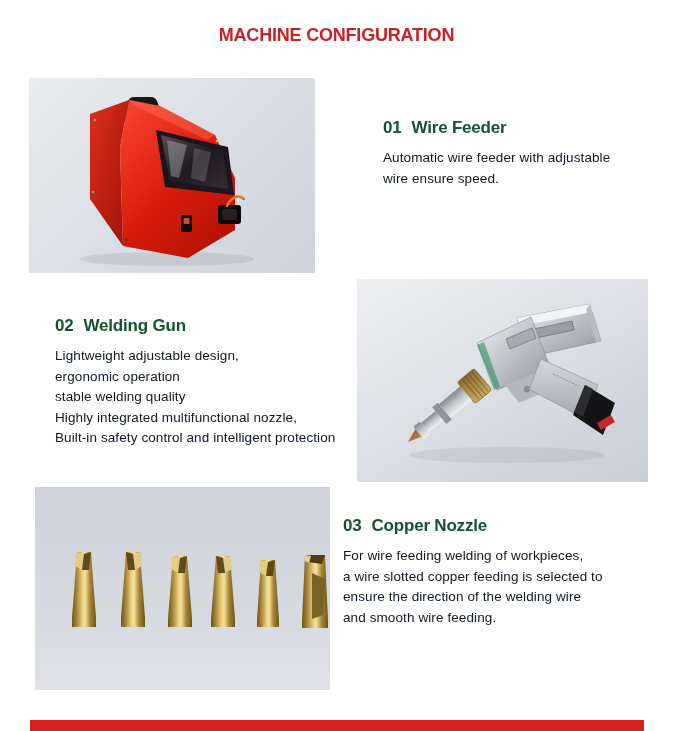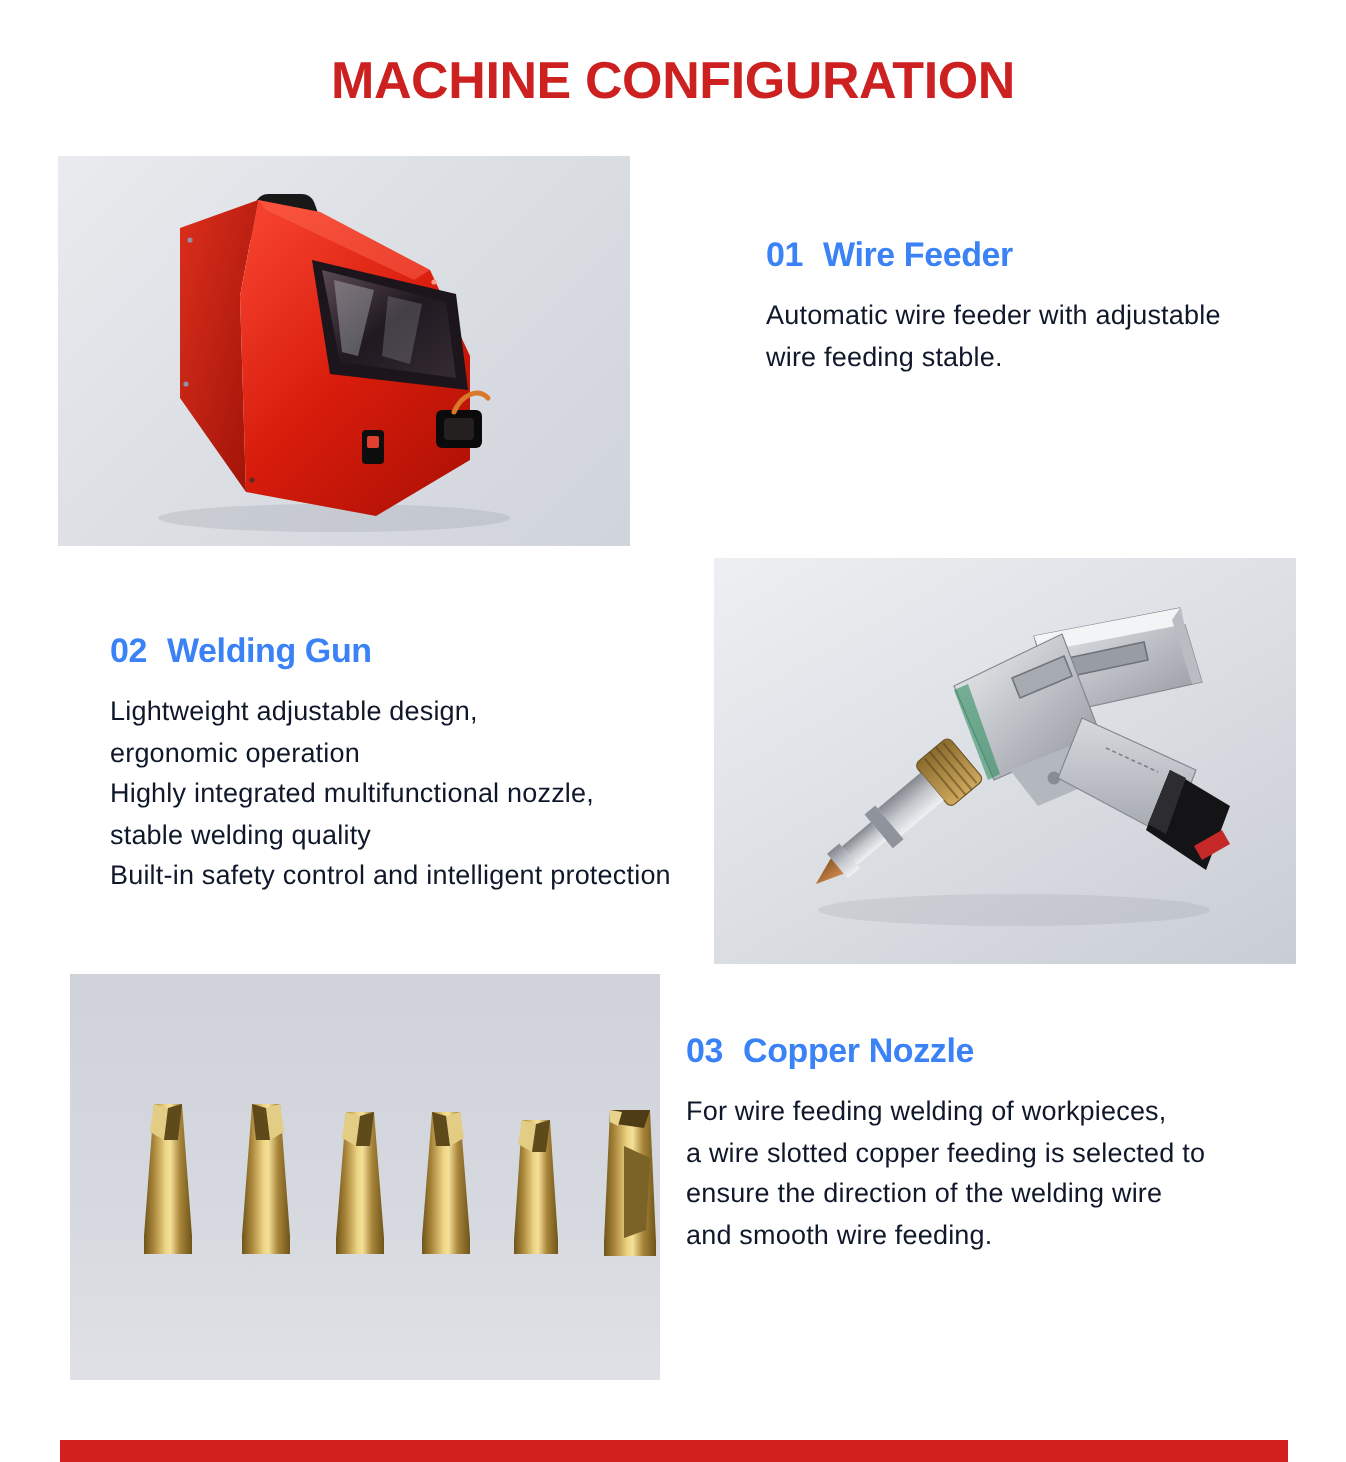--- a/index.html
+++ b/index.html
@@ -1,36 +1,36 @@
 <!DOCTYPE html>
 <html><head>
 <meta charset="utf-8">
 <style>
   html,body{margin:0;padding:0;background:#ffffff;}
   body{font-family:"Liberation Sans","DejaVu Sans",sans-serif;}
   .page{position:relative;width:673px;height:731px;margin:0 auto;background:#ffffff;overflow:hidden;}
 
   .title{position:absolute;top:25px;left:0;width:100%;margin:0;text-align:center;
-         font-size:26px;font-weight:bold;color:#cc2021;letter-spacing:-0.2px;}
+         font-size:18px;font-weight:bold;color:#cc2021;letter-spacing:-0.2px;}
 
   .fig{position:absolute;margin:0;overflow:hidden;}
   .fig svg{display:block;width:100%;height:100%;}
   .fig1{left:29px;top:78px;width:286px;height:195px;
         background:linear-gradient(135deg,#e9ebee 0%,#dcdfe4 45%,#d0d4db 100%);}
   .fig2{left:357px;top:279px;width:291px;height:203px;
         background:linear-gradient(150deg,#edeff2 0%,#dadde2 55%,#c9cdd5 100%);}
   .fig3{left:35px;top:487px;width:295px;height:203px;
         background:linear-gradient(180deg,#cfd2d9 0%,#d6d9df 60%,#dfe1e6 100%);}
 
   .sec{position:absolute;}
   .sec1{left:383px;top:118px;width:270px;}
   .sec2{left:33px;top:316px;width:325px;margin-left:22px;}
   .sec3{left:343px;top:516px;width:315px;}
 
-  .heading{margin:0 0 10px 0;font-size:17px;font-weight:bold;color:#3b82f6;letter-spacing:-0.2px;}
+  .heading{margin:0 0 10px 0;font-size:17px;font-weight:bold;color:#14532d;letter-spacing:-0.2px;}
   .heading .num{margin-right:10px;}
   .line{margin:0;font-size:13.5px;line-height:20.5px;color:#0f172a;letter-spacing:0.1px;}
 
   .footer-bar{position:absolute;left:30px;top:720px;width:614px;height:11px;background:#d2211f;}
 </style>
 </head>
 <body>
 
 <div class="page">
 
@@ -73,31 +73,31 @@
       <circle cx="97" cy="162" r="1.3" fill="#5a2c24"></circle>
       <circle cx="188" cy="63" r="1.3" fill="#fa9c8c"></circle>
     </svg>
   </figure>
 
   <section class="sec sec1">
     <h2 class="heading">
       <span class="num">01</span><span>Wire Feeder</span>
     </h2>
     <p class="line">Automatic wire feeder with adjustable</p>
-    <p class="line">wire feeding stable.</p>
+    <p class="line">wire ensure speed.</p>
   </section>
 
   <section class="sec sec2">
     <h2 class="heading">
       <span class="num">02</span><span>Welding Gun</span>
     </h2>
     <p class="line">Lightweight adjustable design,</p>
     <p class="line">ergonomic operation</p>
+    <p class="line">stable welding quality</p>
     <p class="line">Highly integrated multifunctional nozzle,</p>
-    <p class="line">stable welding quality</p>
     <p class="line">Built-in safety control and intelligent protection</p>
   </section>
 
   <figure class="fig fig2">
     <svg viewBox="0 0 291 203">
       <defs>
         <linearGradient id="silV" x1="0" y1="0" x2="0" y2="1">
           <stop offset="0" stop-color="#f0f1f3"></stop>
             <stop offset="0.5" stop-color="#c3c6cb"></stop>
             <stop offset="1" stop-color="#84888f"></stop>

